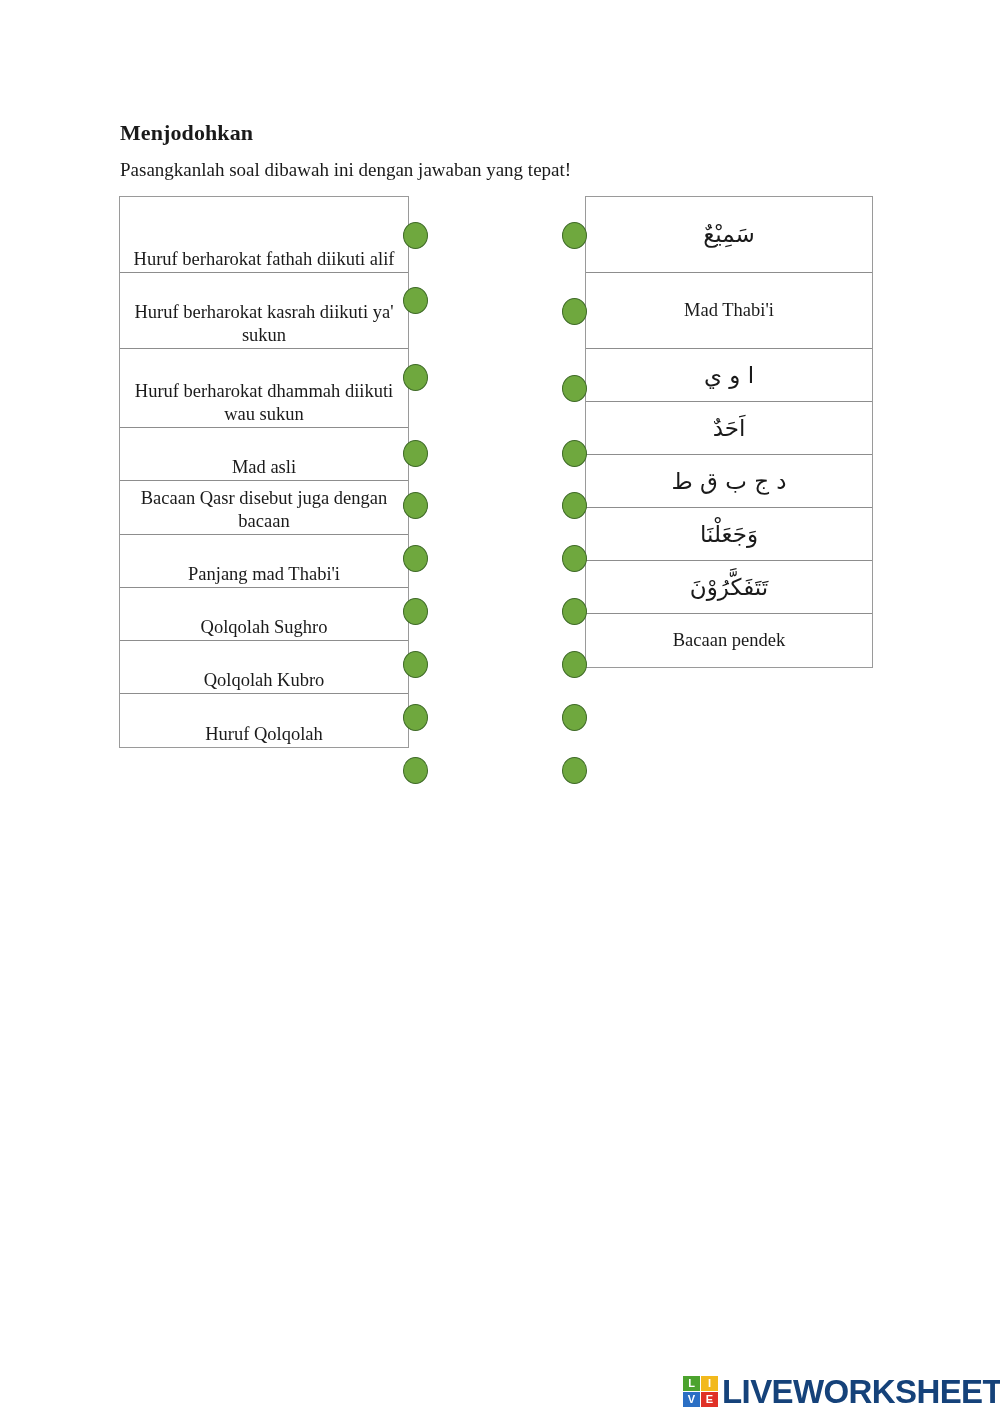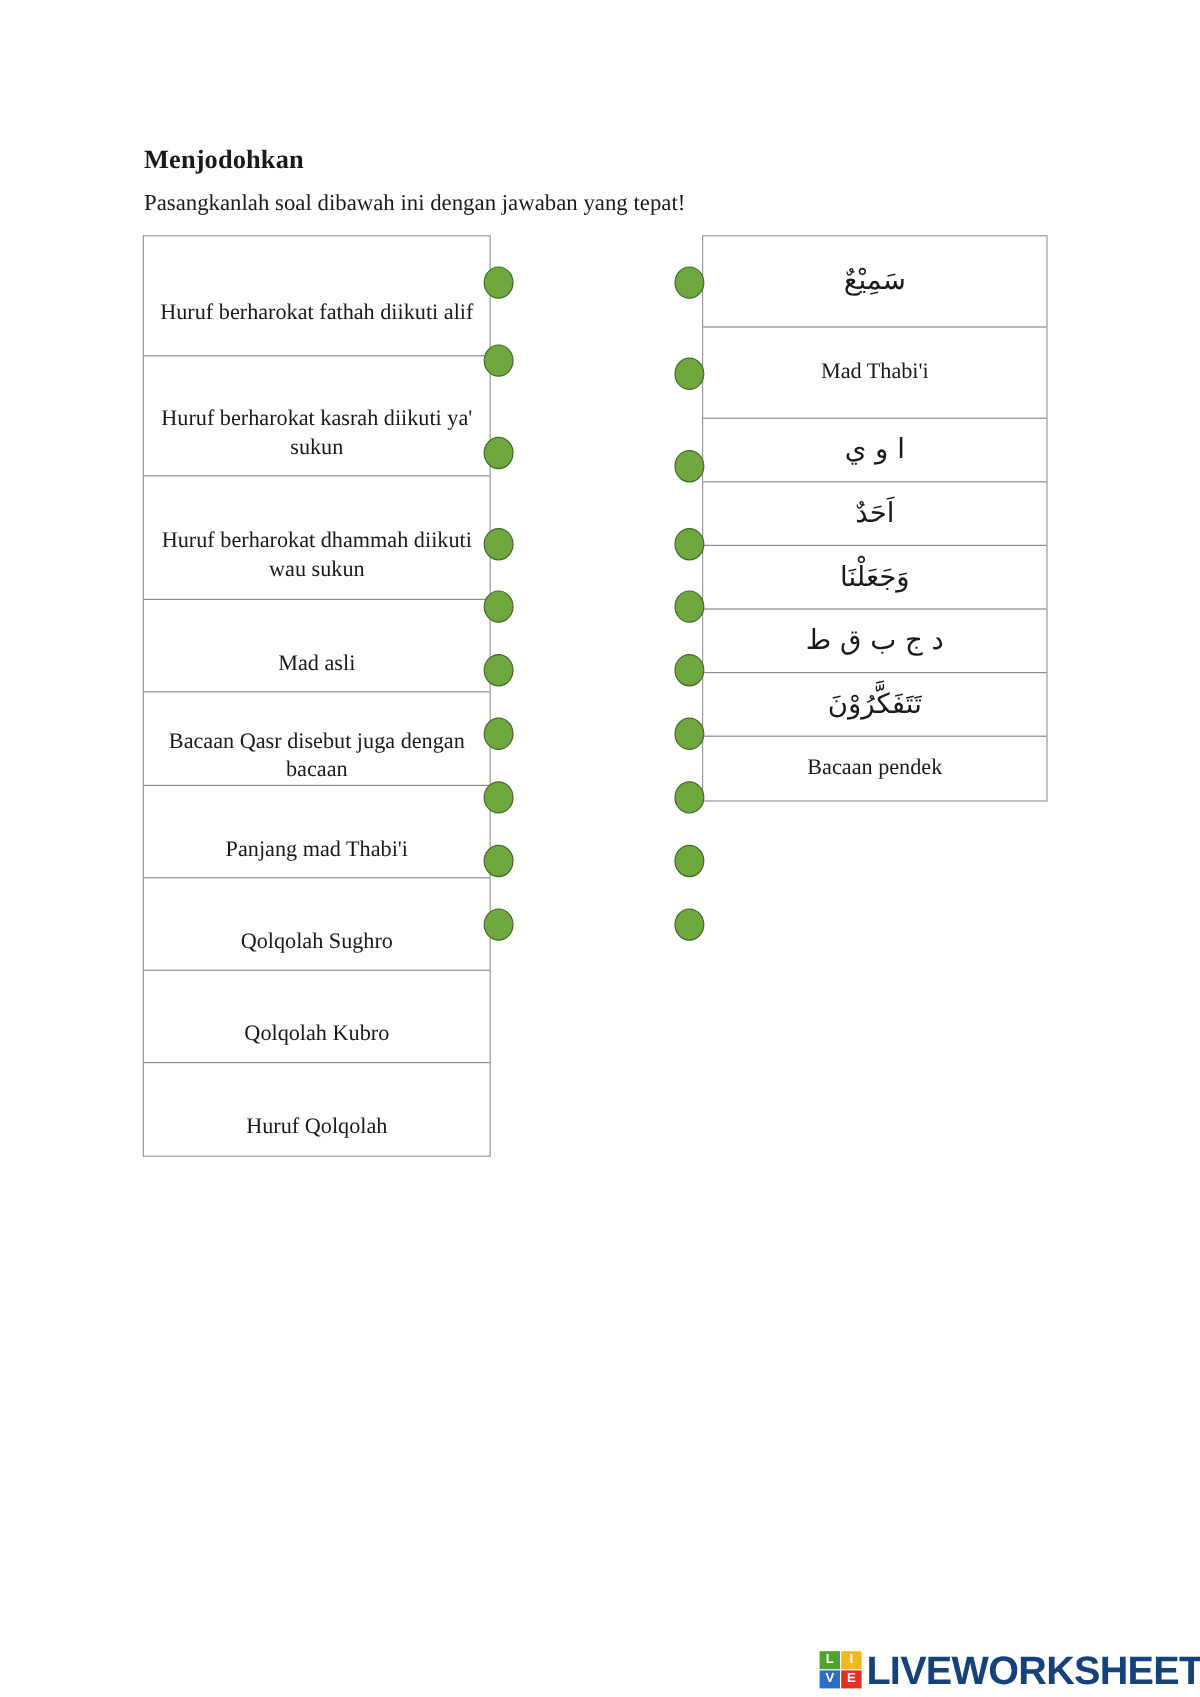--- a/index.html
+++ b/index.html
@@ -65,23 +65,22 @@
     justify-content: center;
     padding: 0 8px;
     font-size: 18.5px;
     line-height: 1.28;
     text-align: center;
   }
   .cell:last-child { border-bottom: none; }
 
   
   .col.left .cell {
-    align-items: center;
+    align-items: flex-end;
     padding-top: 7px;
-    margin-top: 24px;
   }
   
   .col.right .cell {
     align-items: center;
     padding-top: 0;
   }
 
   .cell .txt { display: block; width: 100%; }
 
   .arabic {
@@ -190,24 +189,24 @@
         <div class="cell" style="height: 76px;">
           <span class="txt">Mad Thabi'i</span>
         </div>
         <div class="cell" style="height: 53px;">
           <span class="txt arabic">ا و ي</span>
         </div>
         <div class="cell" style="height: 53px;">
           <span class="txt arabic">اَحَدٌ</span>
         </div>
         <div class="cell" style="height: 53px;">
+          <span class="txt arabic">د ج ب ق ط</span>
+        </div>
+        <div class="cell" style="height: 53px;">
           <span class="txt arabic">وَجَعَلْنَا</span>
-        </div>
-        <div class="cell" style="height: 53px;">
-          <span class="txt arabic">د ج ب ق ط</span>
         </div>
         <div class="cell" style="height: 53px;">
           <span class="txt arabic">تَتَفَكَّرُوْنَ</span>
         </div>
         <div class="cell" style="height: 53px;">
           <span class="txt">Bacaan pendek</span>
         </div>
       </div>
 
     <div id="dot-layer">

